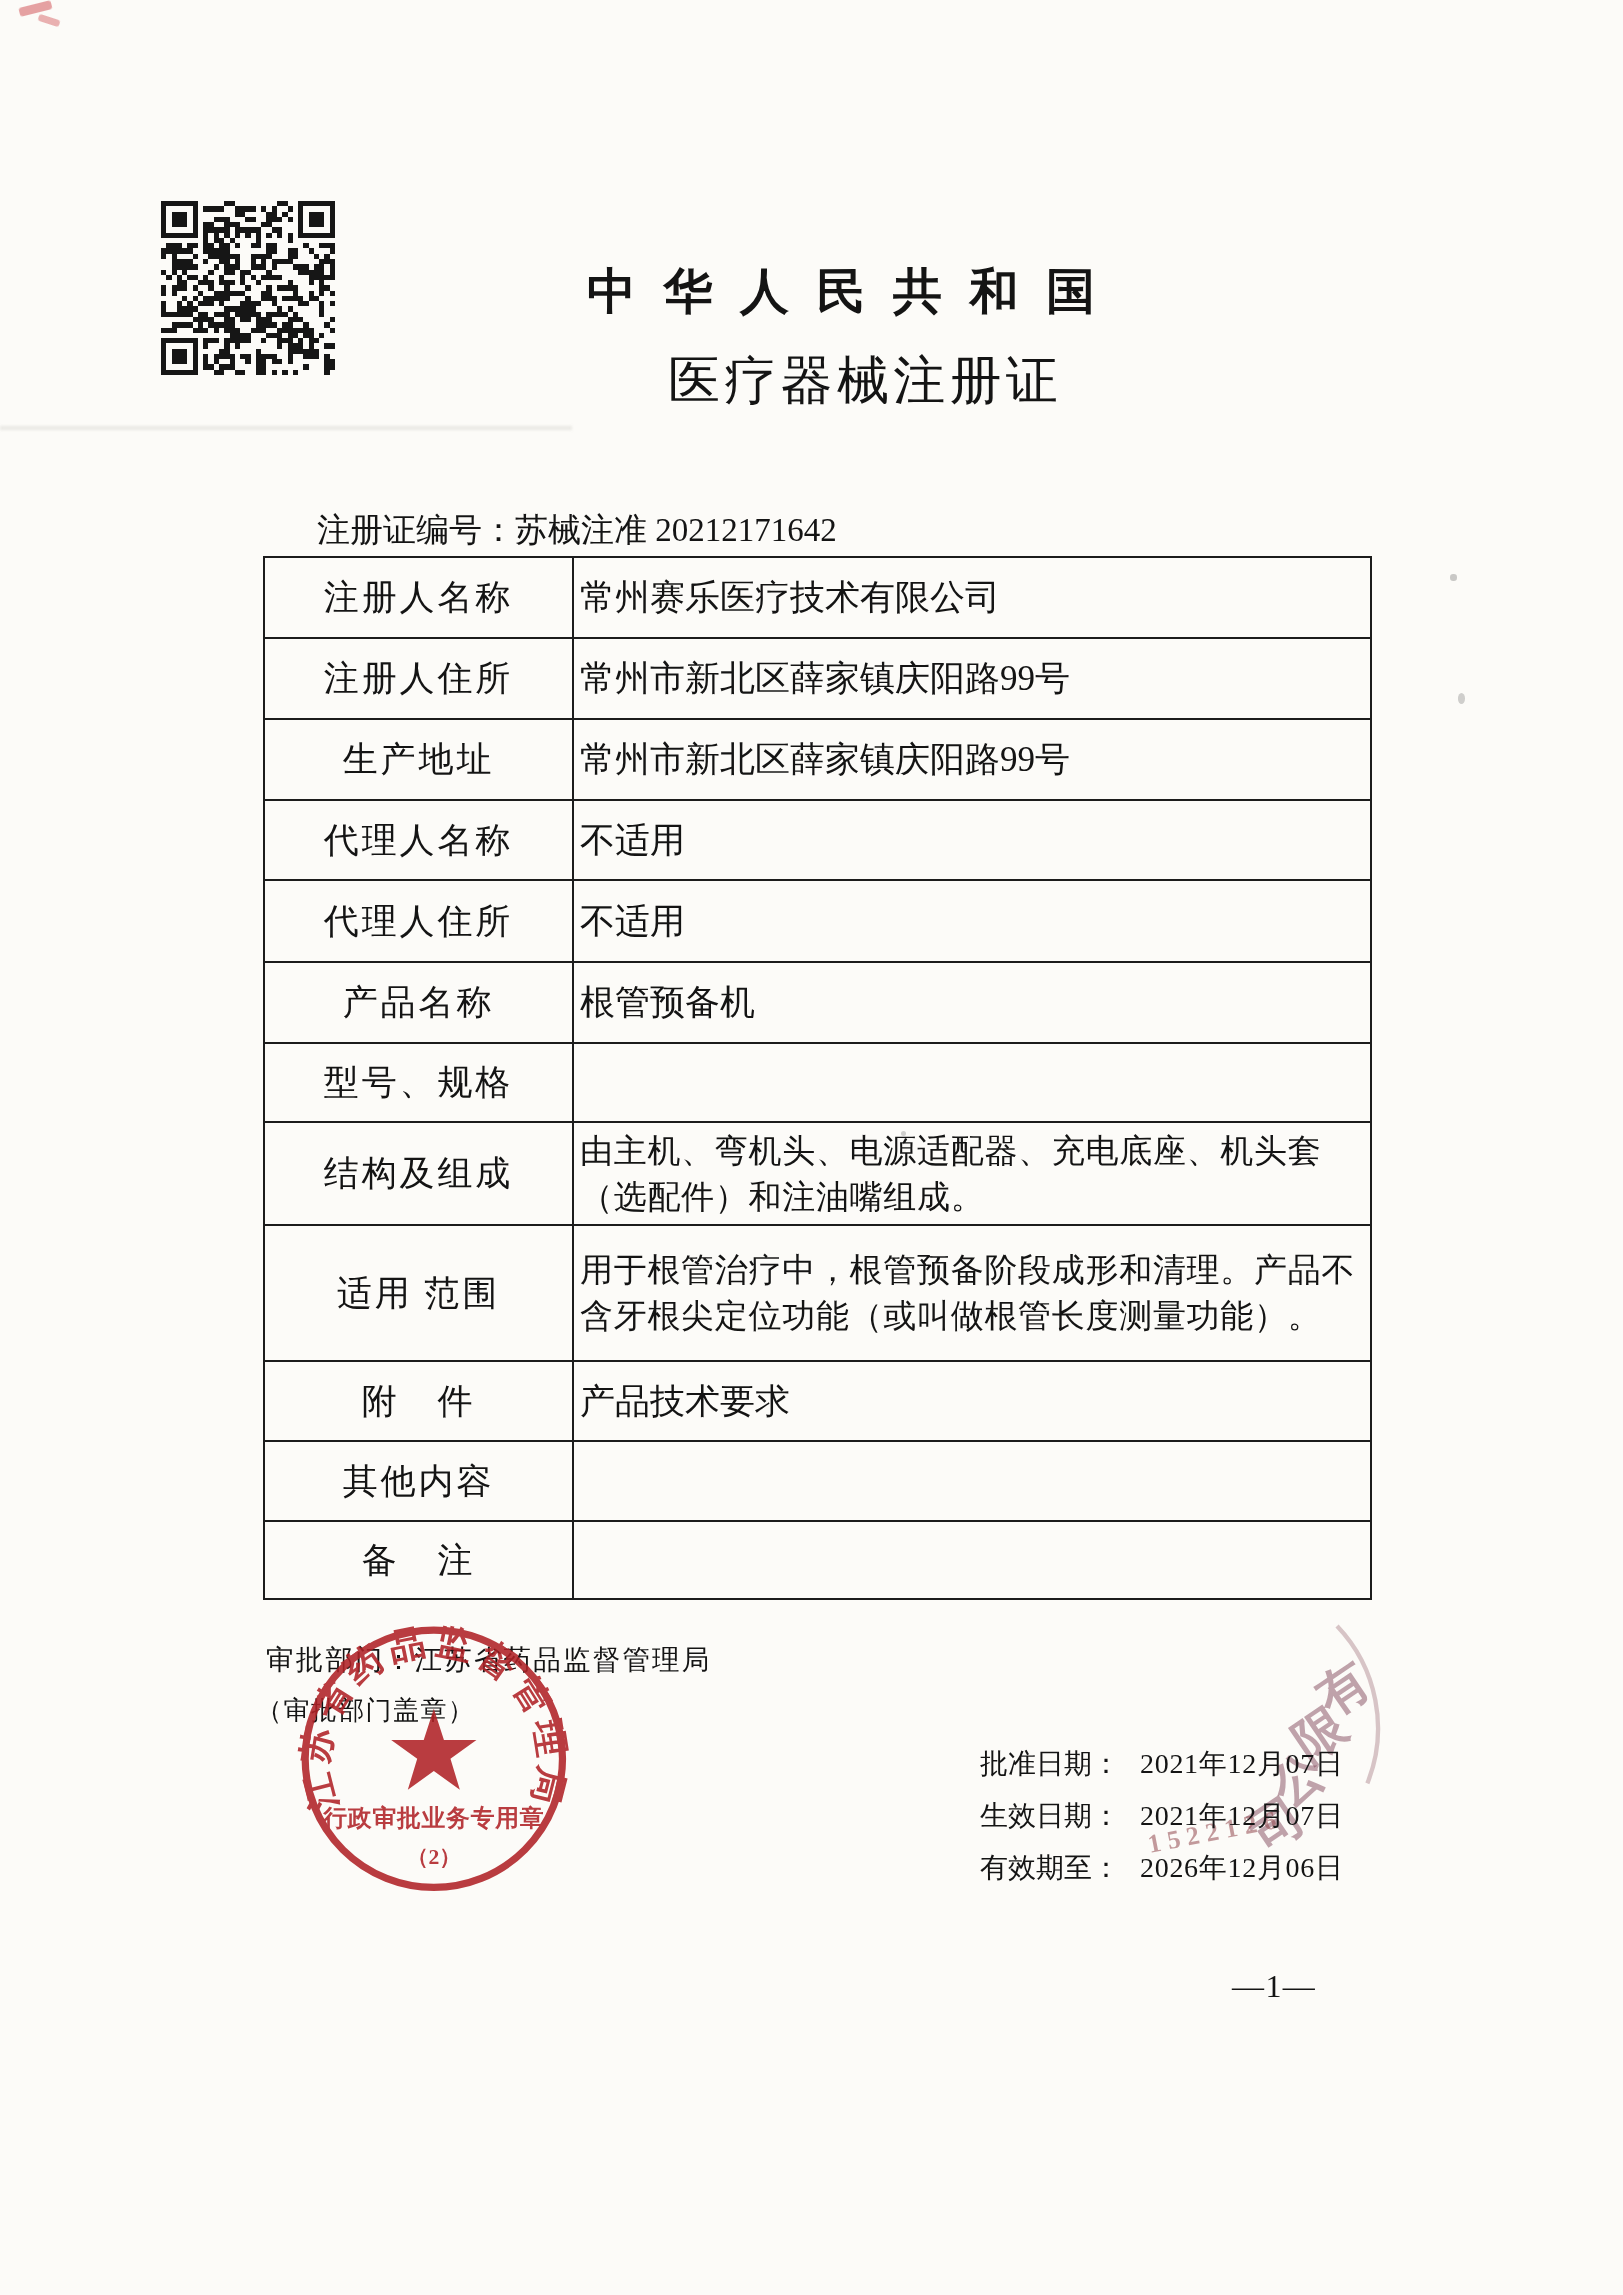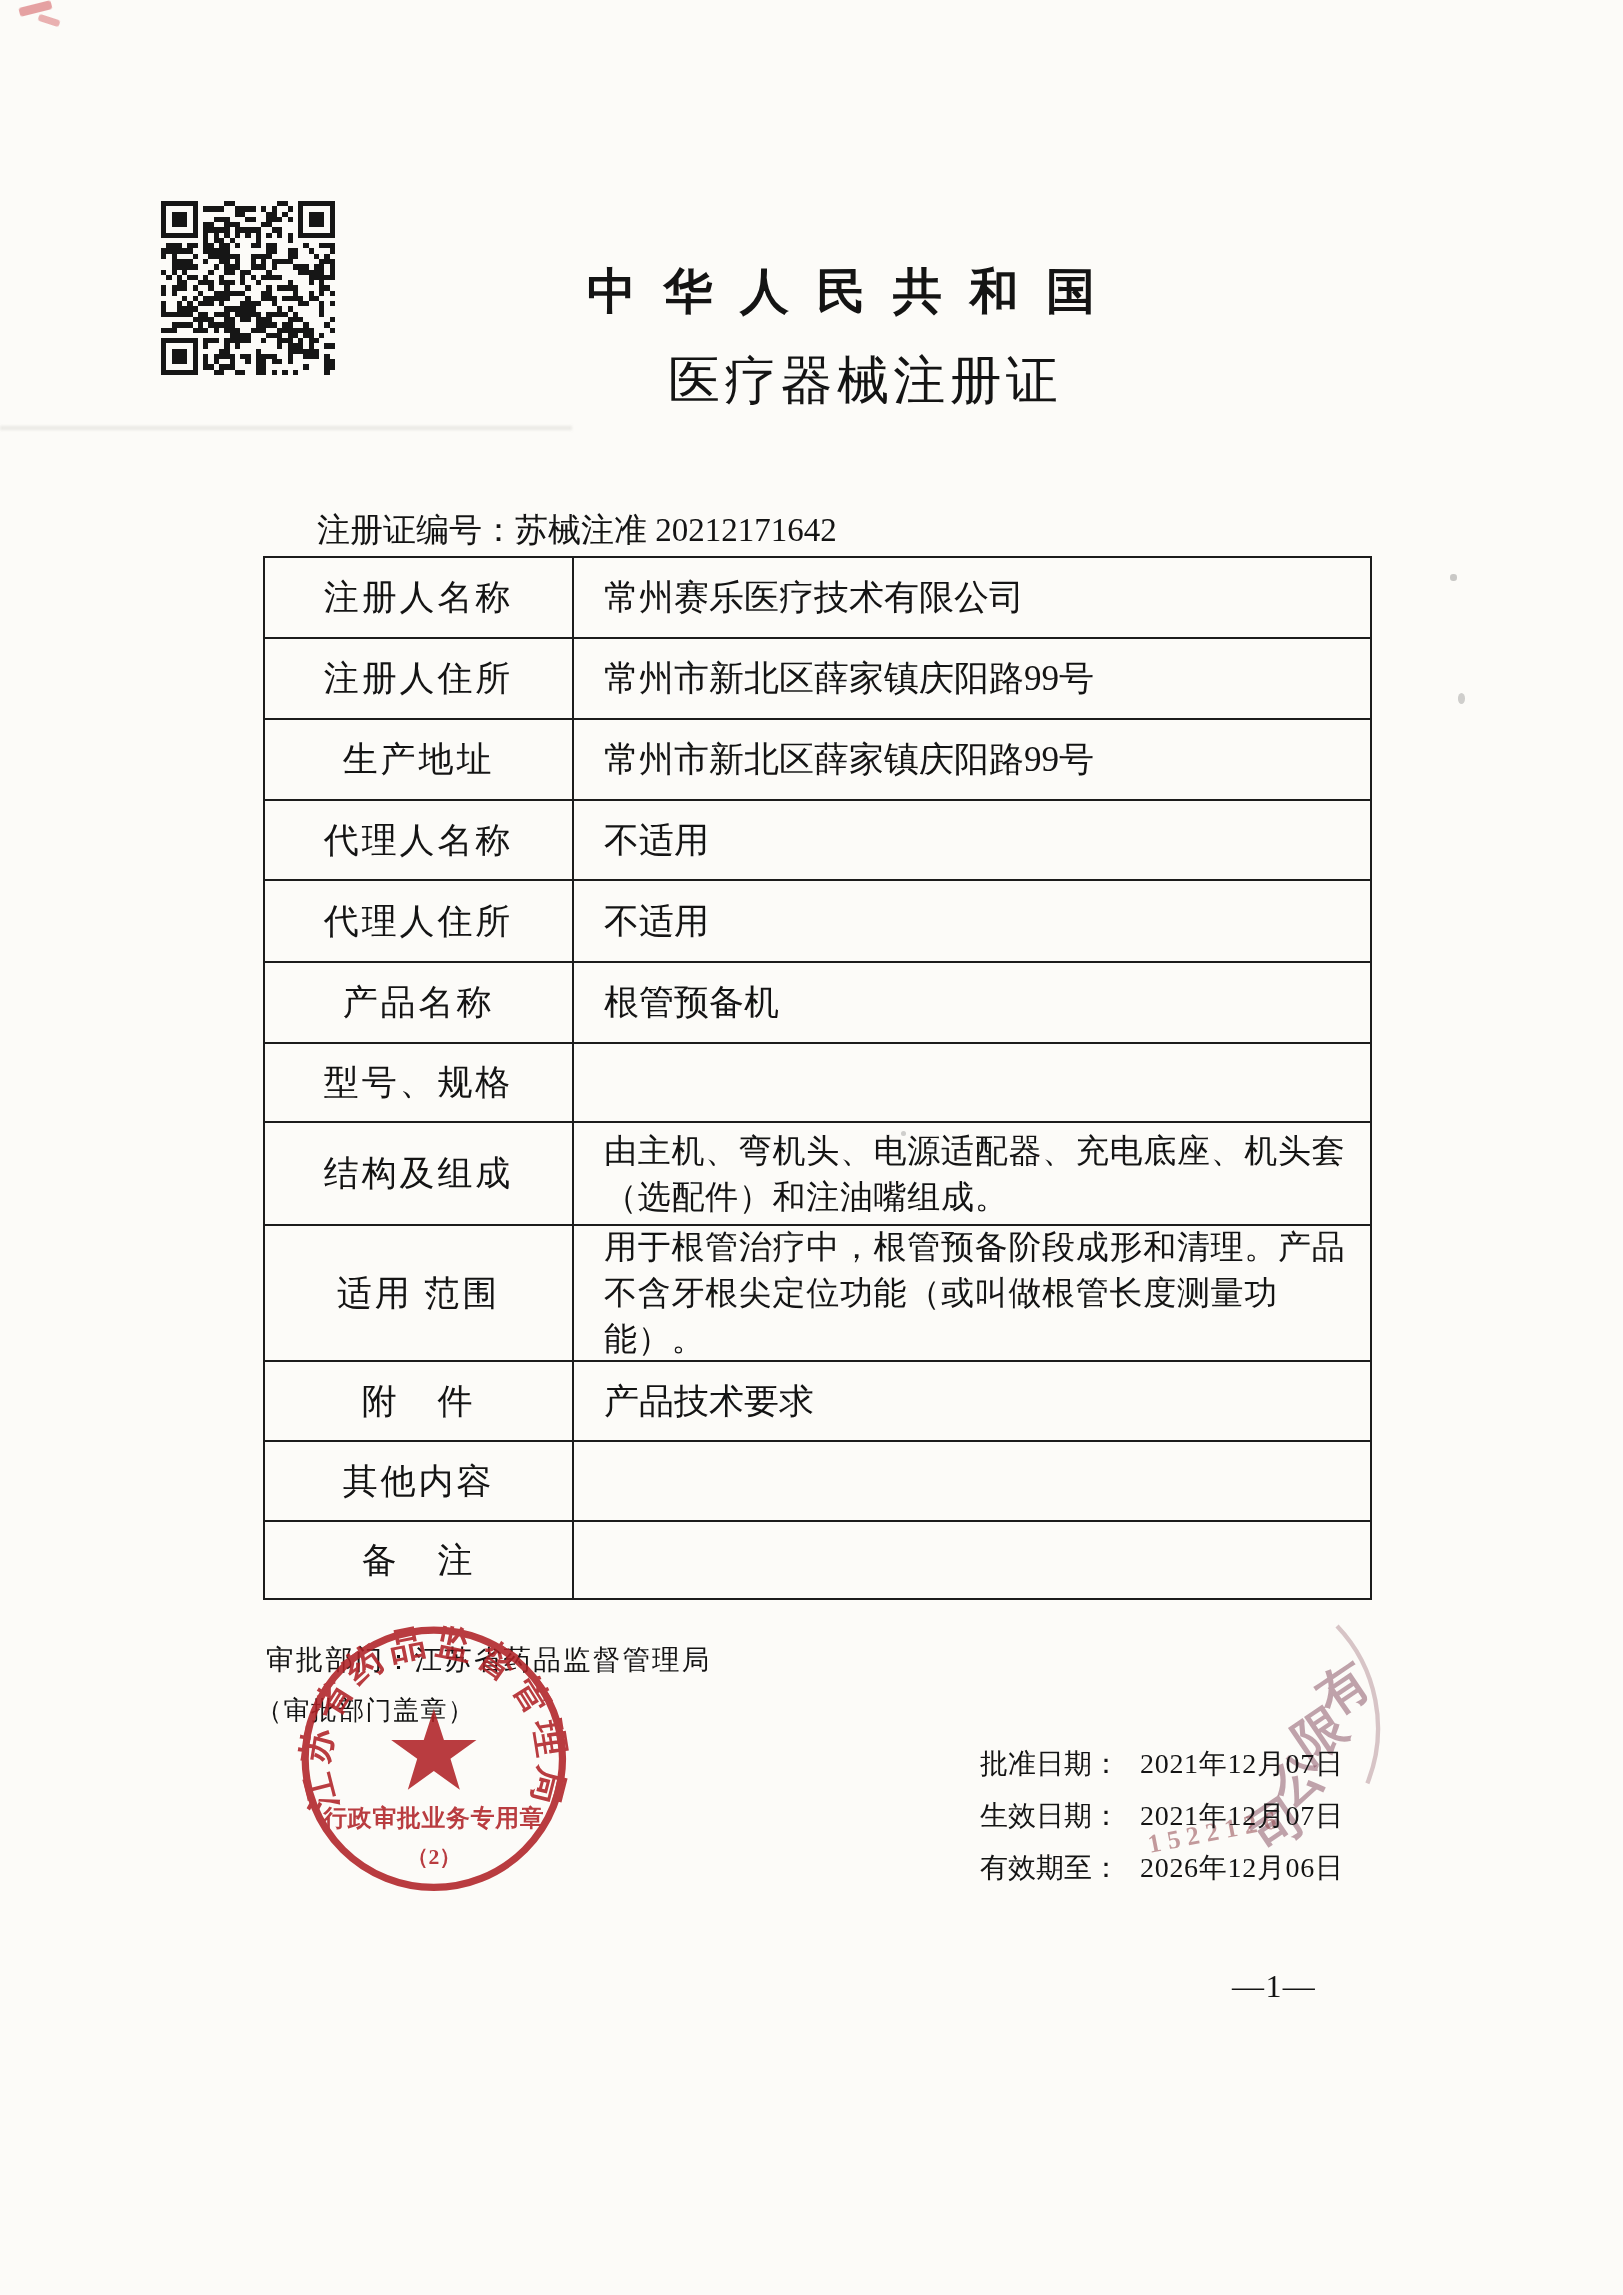--- a/index.html
+++ b/index.html
@@ -37,21 +37,21 @@
   .r8{height:136px}.r9{height:80px}.r10{height:80px}.r11{height:76px}
   .label-cell{
     width:309px;min-width:309px;box-sizing:border-box;
     border-right:2.2px solid #1c1c1c;
     display:flex;align-items:center;justify-content:center;
     font-size:35px;letter-spacing:2.9px;font-weight:500;
     text-align:center;
   }
   .value-cell{
     flex:1;display:flex;align-items:center;
-    padding-left:30px;padding-right:5.8px;
+    padding-left:6px;padding-right:5.8px;
     font-size:35px;font-weight:500;
     line-break:strict;
   }
   .r7 .value-cell,.r8 .value-cell{font-size:33px;line-height:46px;letter-spacing:0.7px;}
 
   
   .dept{left:266px;top:1642px;font-size:27.5px;letter-spacing:2.2px;white-space:nowrap;}
   .dept2{left:256px;top:1693px;font-size:26px;letter-spacing:1.4px;white-space:nowrap;}
   .stamp-svg{left:284px;top:1625px;width:304px;height:292px;}
   .dates{left:980px;top:1738px;font-size:28px;line-height:52px;font-weight:500;}

